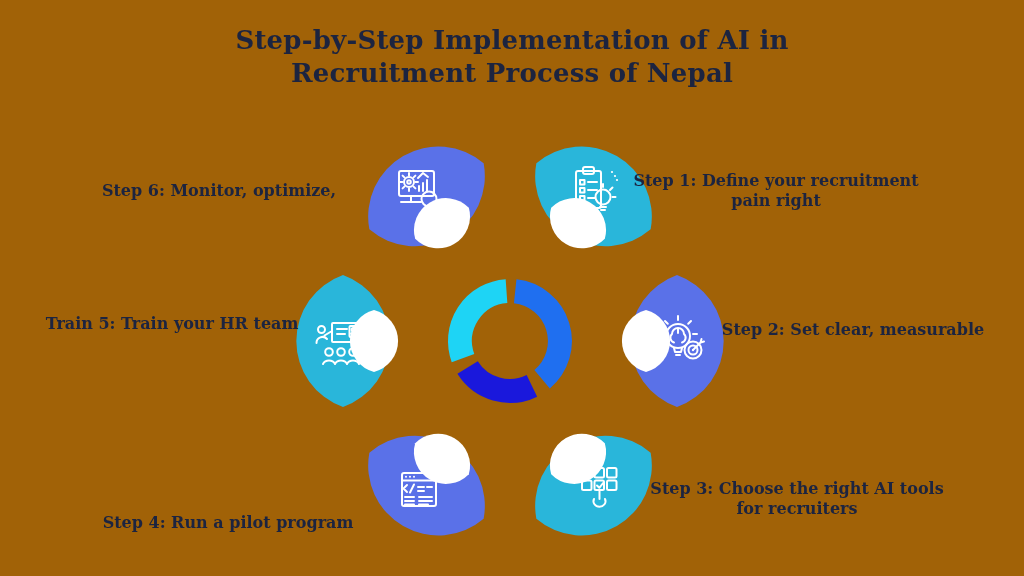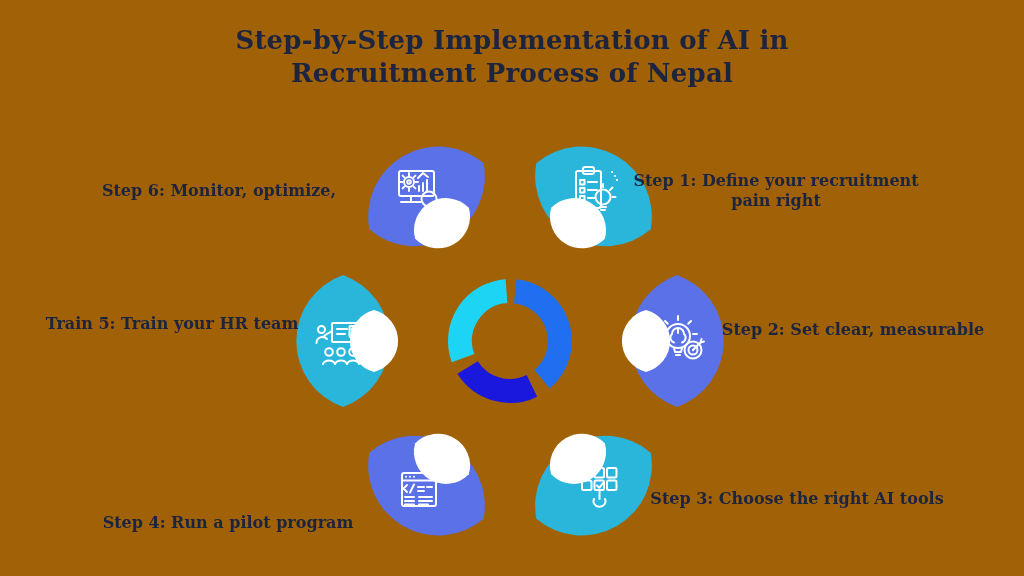--- a/index.html
+++ b/index.html
@@ -151,20 +151,21 @@
 
   <div class="step-label" style="left:776px; top:191px;">
     <div>Step 1: Define your recruitment</div>
     <div>pain right</div>
   </div>
   <div class="step-label" style="left:853px; top:330px;">
     <div>Step 2: Set clear, measurable</div>
   </div>
   <div class="step-label" style="left:797px; top:499px;">
     <div>Step 3: Choose the right AI tools</div>
+    <div>for recruiters</div>
   </div>
   <div class="step-label" style="left:228px; top:484px;margin-top:39px;">
     <div>Step 4: Run a pilot program</div>
     <div></div>
   </div>
   <div class="step-label" style="left:172px; top:324px;">
     <div>Train 5: Train your HR team</div>
     <div></div>
   </div>
   <div class="step-label" style="left:219px; top:191px;">

